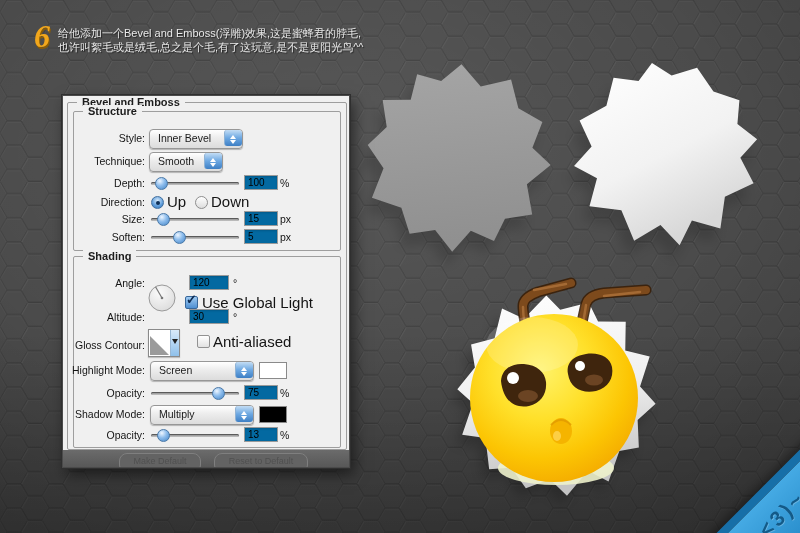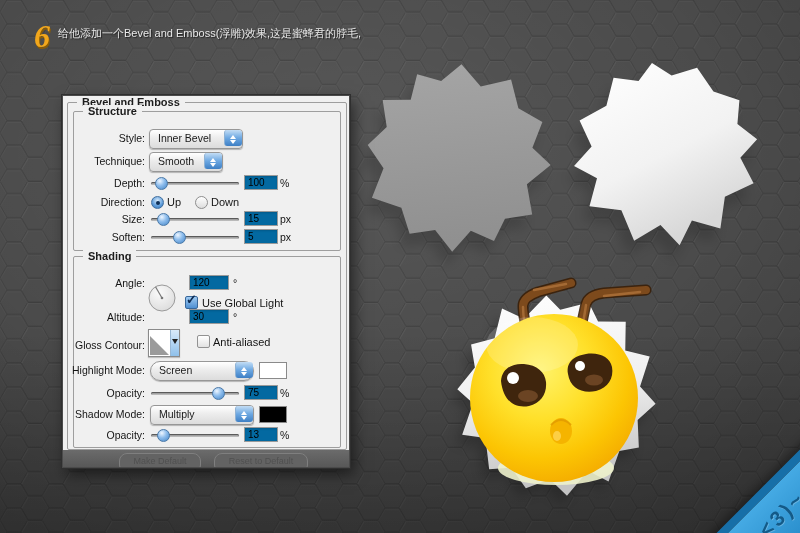--- a/index.html
+++ b/index.html
@@ -39,21 +39,21 @@
   .dd-cap::after{content:'';position:absolute;left:5px;top:10px;border:3.5px solid transparent;border-top:4px solid #fff;}
   .slider{position:absolute;top:0;width:88px;height:18px;}
   .track{position:absolute;left:0;right:0;top:8px;height:3px;border-radius:2px;
     background:linear-gradient(#8f8f8f,#c2c2c2);box-shadow:inset 0 1px 1px rgba(0,0,0,0.45);}
   .thumb{position:absolute;top:3px;width:11px;height:11px;margin-left:-5px;border-radius:50%;
     background:radial-gradient(circle at 35% 28%, #eef6ff, #8cbcec 45%, #4585c6);border:1px solid #4a79a8;}
   .radio{position:absolute;top:3px;width:11px;height:11px;border-radius:50%;border:1px solid #8e8e8e;
     background:linear-gradient(#fff,#ddd);}
   .radio.on{background:radial-gradient(circle at 50% 32%, #d5e9fa, #5e9cda 60%, #2f6fb4);border-color:#416f9e;}
   .radio.on::after{content:'';position:absolute;left:3.5px;top:3.5px;width:4px;height:4px;border-radius:50%;background:#0e2f57;}
-  .rtext{position:absolute;top:0;font-size:11px;color:#141414;line-height:18px;}
+  .rtext{position:absolute;top:0;font-size:15px;color:#141414;line-height:18px;}
   .checkbox{position:absolute;width:11px;height:11px;border-radius:2px;border:1px solid #929292;background:linear-gradient(#fff,#e2e2e2);}
   .checkbox.on{background:linear-gradient(#9ecaf2,#4e8fd2);border-color:#38679a;}
   .checkbox.on::after{content:'✓';position:absolute;left:0px;top:-5px;font-size:13px;font-weight:bold;color:#0d2b52;}
   .dial{position:absolute;left:85px;top:188px;width:28px;height:28px;}
   .gc{position:absolute;left:85px;top:233px;width:30px;height:26px;border:1px solid #8a8a8a;background:#fff;box-shadow:0 1px 1px rgba(0,0,0,0.2);}
   .gc-tri{position:absolute;left:1px;bottom:1px;width:0;height:0;border-left:19px solid #9b9b9b;border-top:19px solid transparent;}
   .gc-flag{position:absolute;right:0;top:0;width:8px;height:100%;background:linear-gradient(#d9eafa,#8fc0ea);border-left:1px solid #9ab8d4;}
   .gc-flag::after{content:'';position:absolute;left:1px;top:9px;border:3px solid transparent;border-top:5px solid #222;}
   .swatch{position:absolute;top:1px;width:26px;height:15px;border:1px solid #8a8a8a;}
   
@@ -154,20 +154,21 @@
         <ellipse cx="561" cy="431" rx="11" ry="13" fill="#f5b400"></ellipse>
         <path d="M551,425 Q561,415 571,425" stroke="#de9600" stroke-width="2" fill="none" opacity="0.7"></path>
         <ellipse cx="557" cy="436" rx="4" ry="5" fill="#ffd655" opacity="0.8"></ellipse>
       </g>
     </g>
   </svg>
 
   <div class="step-num">6</div>
   <div class="note">
     <div>给他添加一个Bevel and Emboss(浮雕)效果,这是蜜蜂君的脖毛,</div>
+    <div>也许叫絮毛或是绒毛,总之是个毛,有了这玩意,是不是更阳光鸟^^</div>
   </div>
 
   <div class="panel">
 
     <div class="fieldset" style="left:4px;top:6px;width:278px;height:346px;">
       <span class="legend">Bevel and Emboss</span>
     </div>
 
     <div class="fieldset" style="left:10px;top:15px;width:266px;height:138px;">
       <span class="legend">Structure</span>
@@ -265,21 +266,21 @@
     </div>
     <div class="gc">
       <div class="gc-tri"></div>
       <div class="gc-flag"></div>
     </div>
     <span class="checkbox" style="left:134px;top:239px;"></span>
     <span class="rtext" style="left:150px;top:237px;">Anti-aliased</span>
 
     <div class="row" style="top:265px;">
       <span class="rlabel">Highlight Mode:</span>
-      <div class="dropdown" style="left:87px;width:102px;border-radius:10px;">
+      <div class="dropdown" style="left:87px;width:102px;">
         <span class="dd-text">Screen</span>
         <span class="dd-cap"></span>
       </div>
       <span class="swatch" style="left: 196px; background: rgb(255, 255, 255);"></span>
     </div>
 
     <div class="row" style="top:288px;">
       <span class="rlabel">Opacity:</span>
       <div class="slider" style="left:88px;">
         <div class="track"></div>

